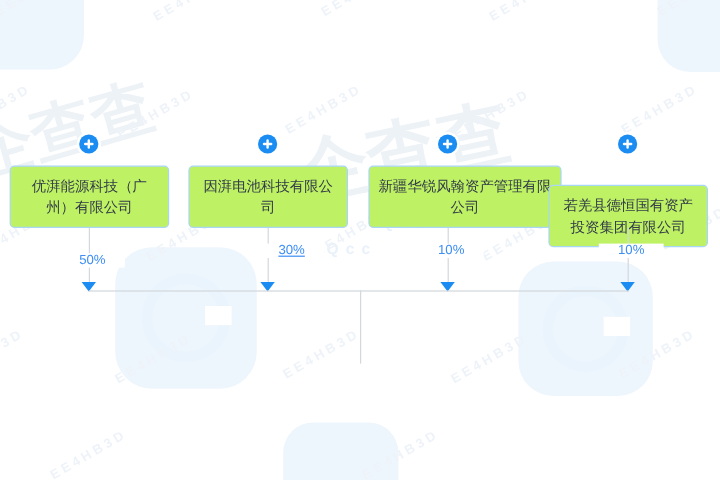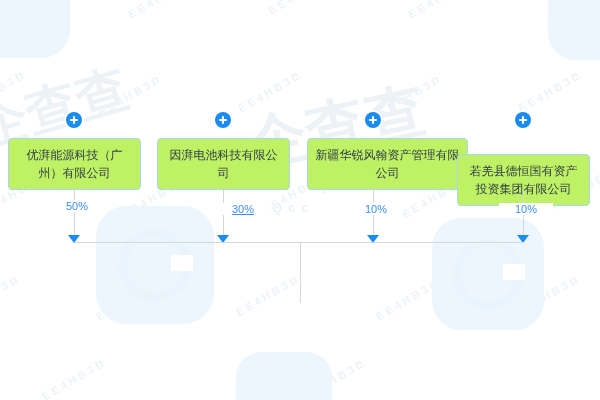--- a/index.html
+++ b/index.html
@@ -131,21 +131,21 @@
     <div class="wm-text" style="left:300px;top:392px;">EE4HB3D</div>
   </div>
 
   <div class="diagram">
 
     <div class="plus" style="left:66px;top:112px;"></div>
     <div class="node" style="left:8px;top:138px;width:133px;height:52px;">
       <span class="txt">优湃能源科技（广州）有限公司</span>
     </div>
     <div class="vline" style="left:74px;top:190px;height:52px;"></div>
-    <div class="pct" style="left:50px;top:200px;width:48px;">50%</div>
+    <div class="pct" style="left:50px;top:211px;width:48px;">50%</div>
     <div class="arrow" style="left:68px;top:235px;"></div>
 
     <div class="plus" style="left:215px;top:112px;"></div>
     <div class="node" style="left:157px;top:138px;width:133px;height:52px;">
       <span class="txt">因湃电池科技有限公司</span>
     </div>
     <div class="vline" style="left:223px;top:190px;height:52px;"></div>
     <div class="pct" style="left:216px;top:203px;width:48px;text-decoration:underline;">30%</div>
     <div class="arrow" style="left:217px;top:235px;"></div>
 

